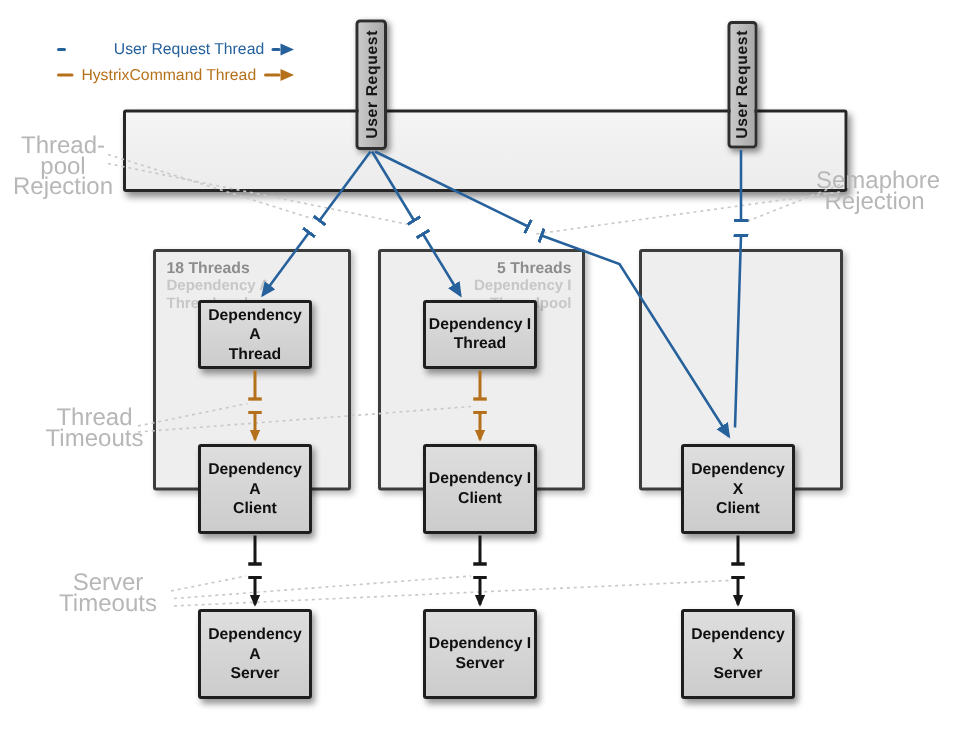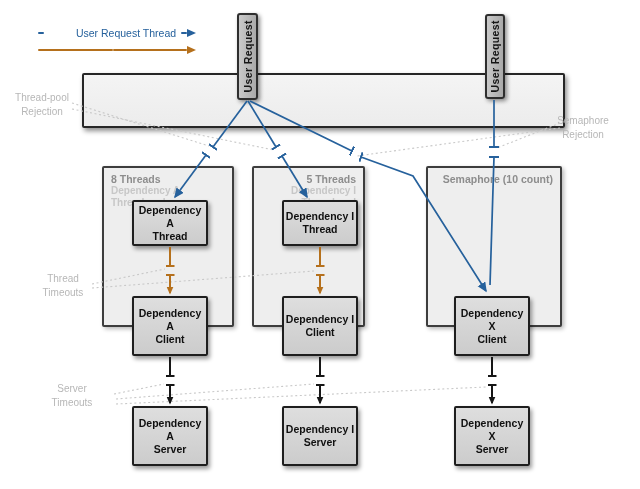--- a/index.html
+++ b/index.html
@@ -56,21 +56,21 @@
   .node{
     position:absolute;box-sizing:border-box;width:76px;
     background:linear-gradient(180deg,#dedede,#cccccc);
     border:2px solid #1e1e1e;border-radius:2px;
     box-shadow:2px 3px 4px rgba(0,0,0,.4);
     display:flex;flex-direction:column;align-items:center;justify-content:center;
   }
   .node span{font-size:10.5px;font-weight:bold;color:#101010;line-height:13px;text-align:center;}
   .h46{height:46px;} .h60{height:60px;}
   
-  .ann{position:absolute;color:var(--ann);font-size:10px;line-height:13.5px;text-align:center;}
+  .ann{position:absolute;color:var(--ann);font-size:16px;line-height:13.5px;text-align:center;}
   
   #overlay{position:absolute;left:0;top:0;pointer-events:none;}
   .blue-line{stroke:var(--blue);stroke-width:1.7;fill:none;}
   .orange-line{stroke:var(--orange);stroke-width:2;fill:none;}
   .black-line{stroke:#161616;stroke-width:2;fill:none;}
   .leader{stroke:#c9c9c9;stroke-width:1.1;stroke-dasharray:2 2.6;fill:none;}
   .fill-blue{fill:var(--blue);} .fill-orange{fill:var(--orange);} .fill-black{fill:#161616;}
 </style>
 </head>
 <body>
@@ -78,43 +78,43 @@
 <div id="stage">
 
   <div class="legend-row blue" style="left:38px;top:27px;">
     <span class="leg-line"></span>
     <span class="leg-text">User Request Thread</span>
     <span class="leg-line"></span>
     <span class="leg-arrow"></span>
   </div>
   <div class="legend-row orange" style="left:38px;top:44px;">
     <span class="leg-line"></span>
+    <span class="leg-text">HystrixCommand Thread</span>
     <span class="leg-line"></span>
     <span class="leg-arrow"></span>
   </div>
 
   <div class="bigbar"></div>
 
   <div class="urtab" style="left:237px;top:13px;width:21px;height:87px;">
     <span>User Request</span>
   </div>
   <div class="urtab" style="left:485px;top:14px;width:20px;height:85px;">
     <span>User Request</span>
   </div>
 
   <div class="pool" style="left:102px;width:132px;">
-    <div class="ptitle">8 Threads</div>
+    <div class="ptitle">18 Threads</div>
     <div class="psub">Dependency A Threadpool</div>
   </div>
-  <div class="pool align-right" style="left:252px;width:113px;">
+  <div class="pool align-right" style="left:252px;width:138px;">
     <div class="ptitle">5 Threads</div>
     <div class="psub">Dependency I Threadpool</div>
   </div>
   <div class="pool align-right" style="left:426px;width:136px;">
-    <div class="ptitle">Semaphore (10 count)</div>
   </div>
 
   <div class="node h46" style="left:132px;top:200px;">
     <span>Dependency A</span>
     <span>Thread</span>
   </div>
   <div class="node h46" style="left:282px;top:200px;">
     <span>Dependency I</span>
     <span>Thread</span>
   </div>

